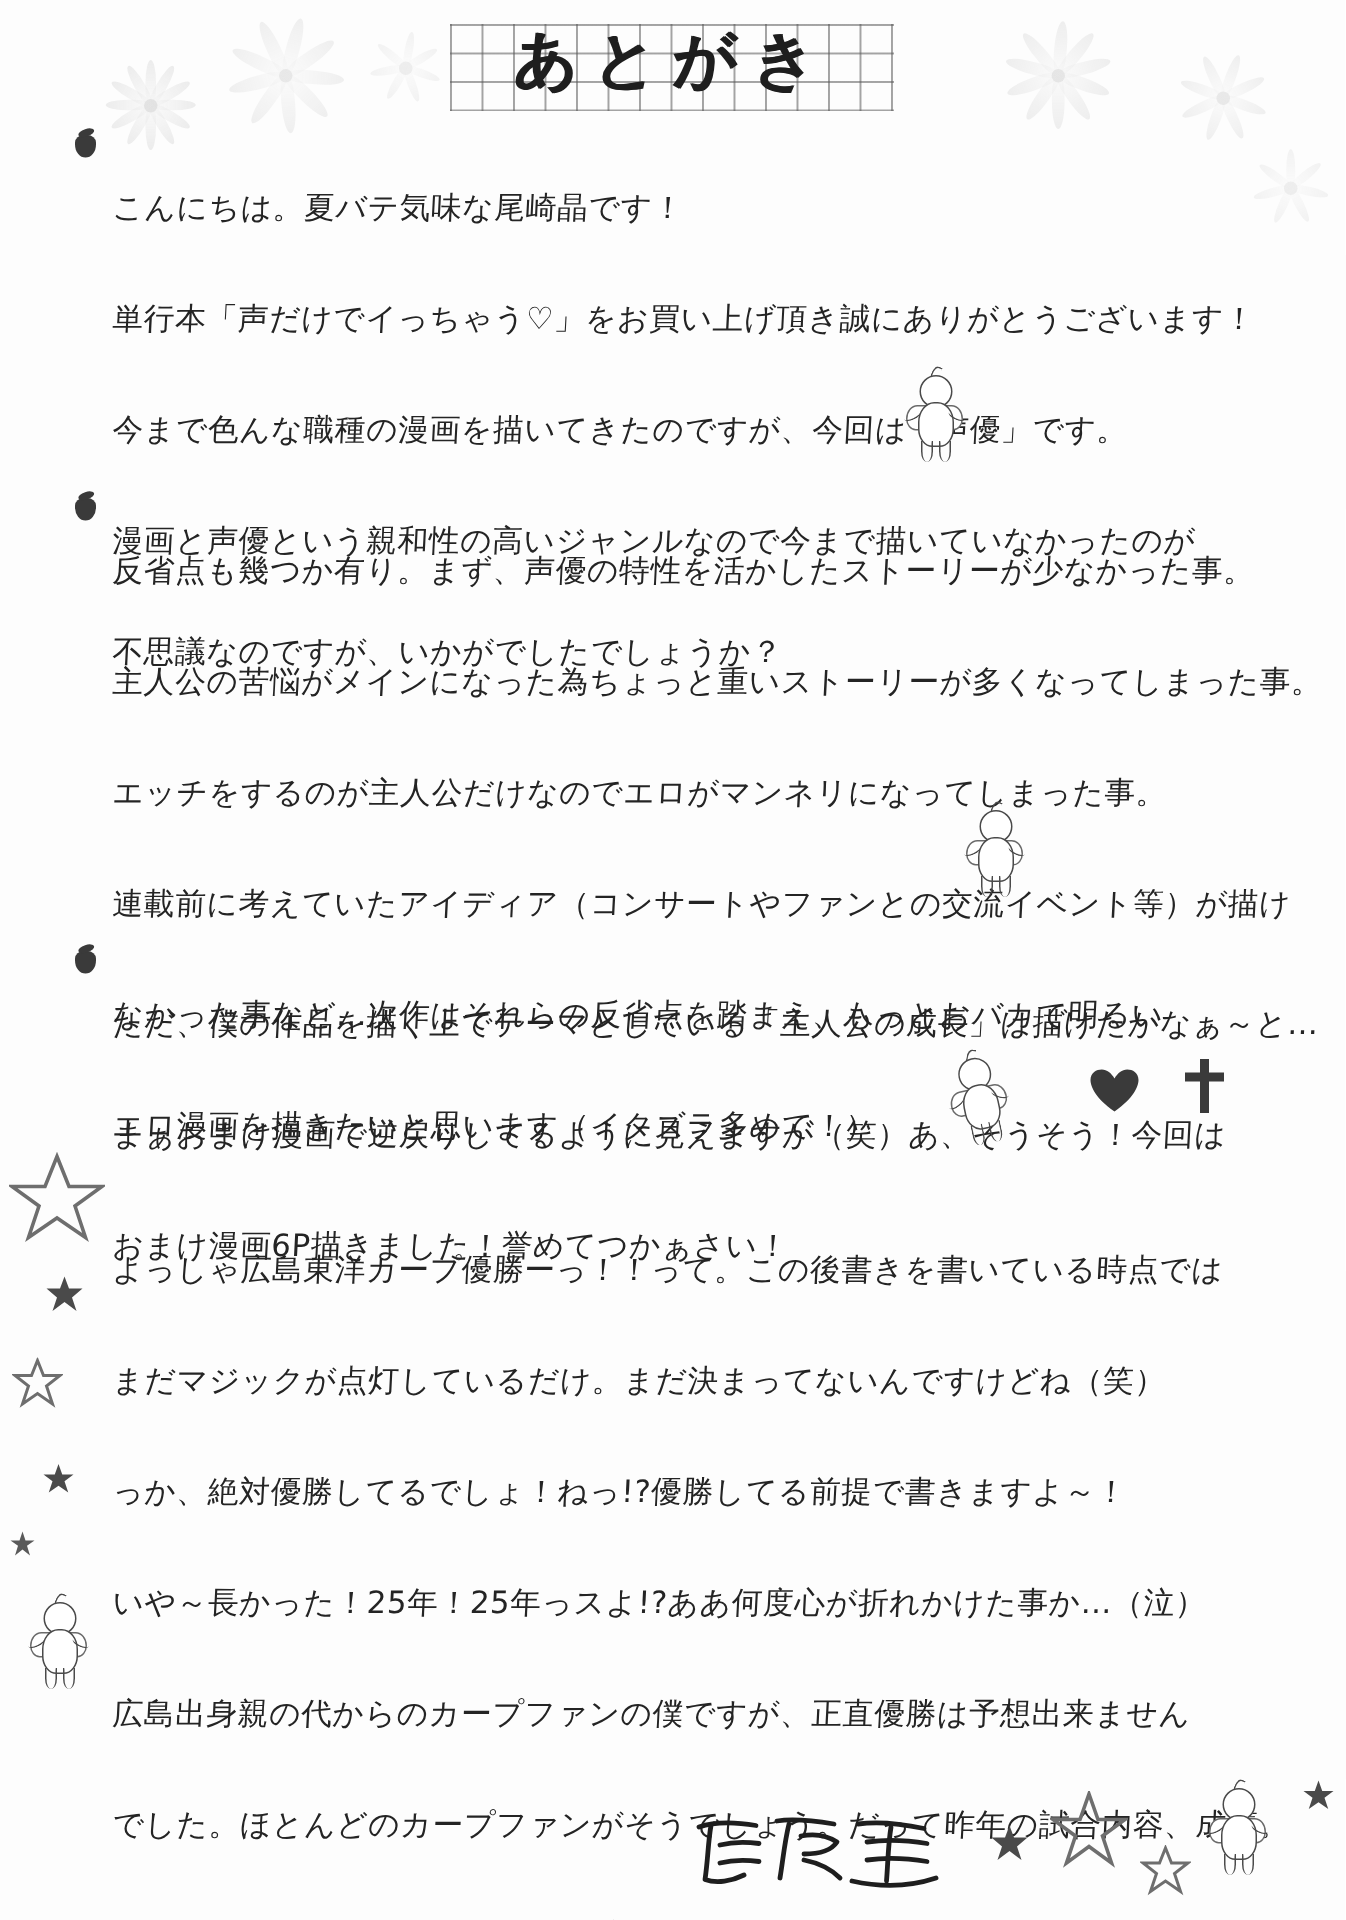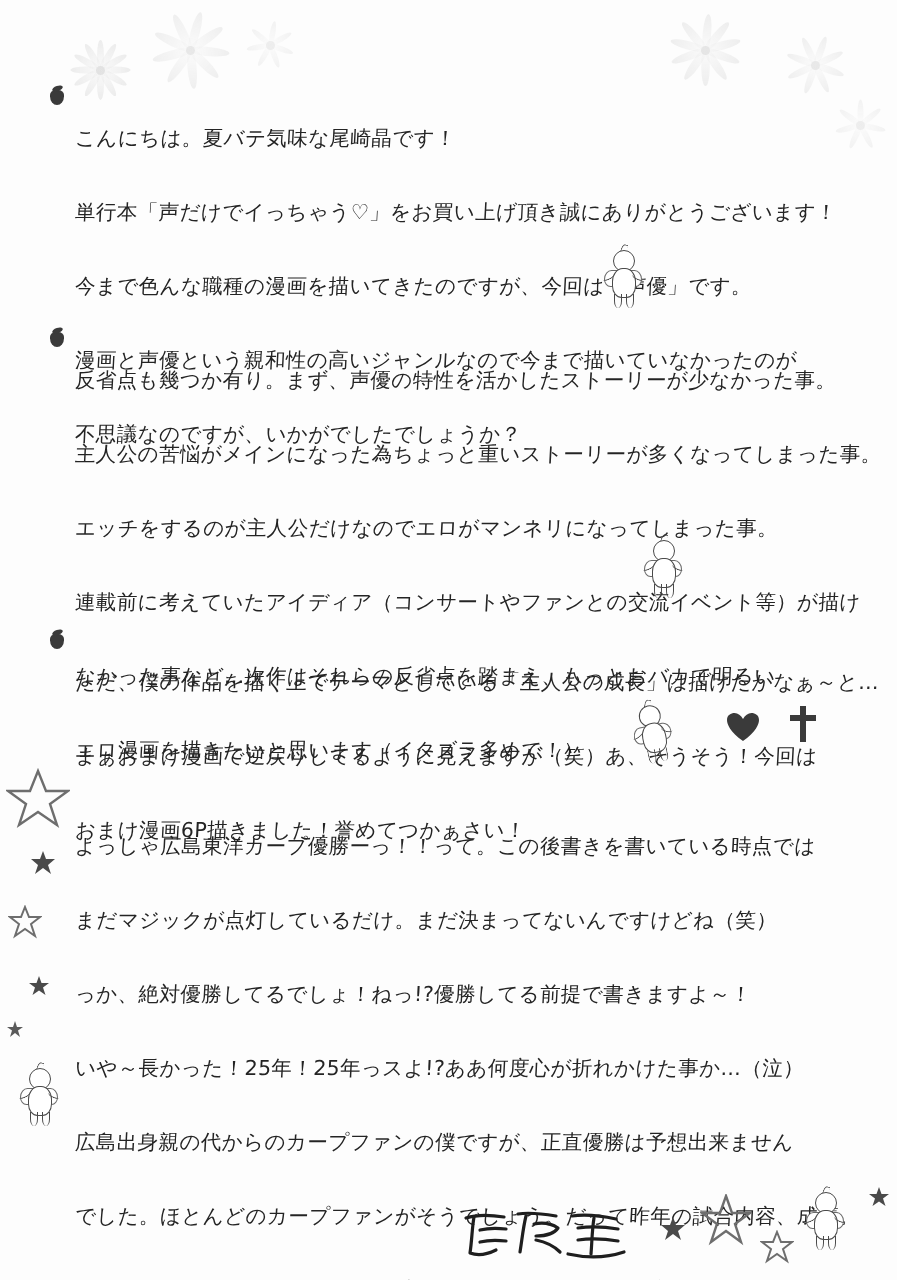--- a/index.html
+++ b/index.html
@@ -268,20 +268,24 @@
     <div class="core"></div>
     <div class="petal" style="transform:rotate(0deg) scale(.85)"></div>
     <div class="petal" style="transform:rotate(51deg) scale(.85)"></div>
     <div class="petal" style="transform:rotate(102deg) scale(.85)"></div>
     <div class="petal" style="transform:rotate(153deg) scale(.85)"></div>
     <div class="petal" style="transform:rotate(204deg) scale(.85)"></div>
     <div class="petal" style="transform:rotate(255deg) scale(.85)"></div>
     <div class="petal" style="transform:rotate(306deg) scale(.85)"></div>
   </div>
 
+  <div id="title-block">
+    <div id="title-grid"></div>
+    <div id="title-text">あとがき</div>
+  </div>
 
   <div class="bullet" style="left:50px; top:88px;">
     <div class="berry"></div>
       <div class="leaf"></div>
   </div>
   <div class="para" style="left:75px; top:82px;">
     <span class="line">こんにちは。夏バテ気味な尾崎晶です！</span>
     <span class="line">単行本「声だけでイっちゃう♡」をお買い上げ頂き誠にありがとうございます！</span>
     <span class="line">今まで色んな職種の漫画を描いてきたのですが、今回は「声優」です。</span>
     <span class="line">漫画と声優という親和性の高いジャンルなので今まで描いていなかったのが</span>

